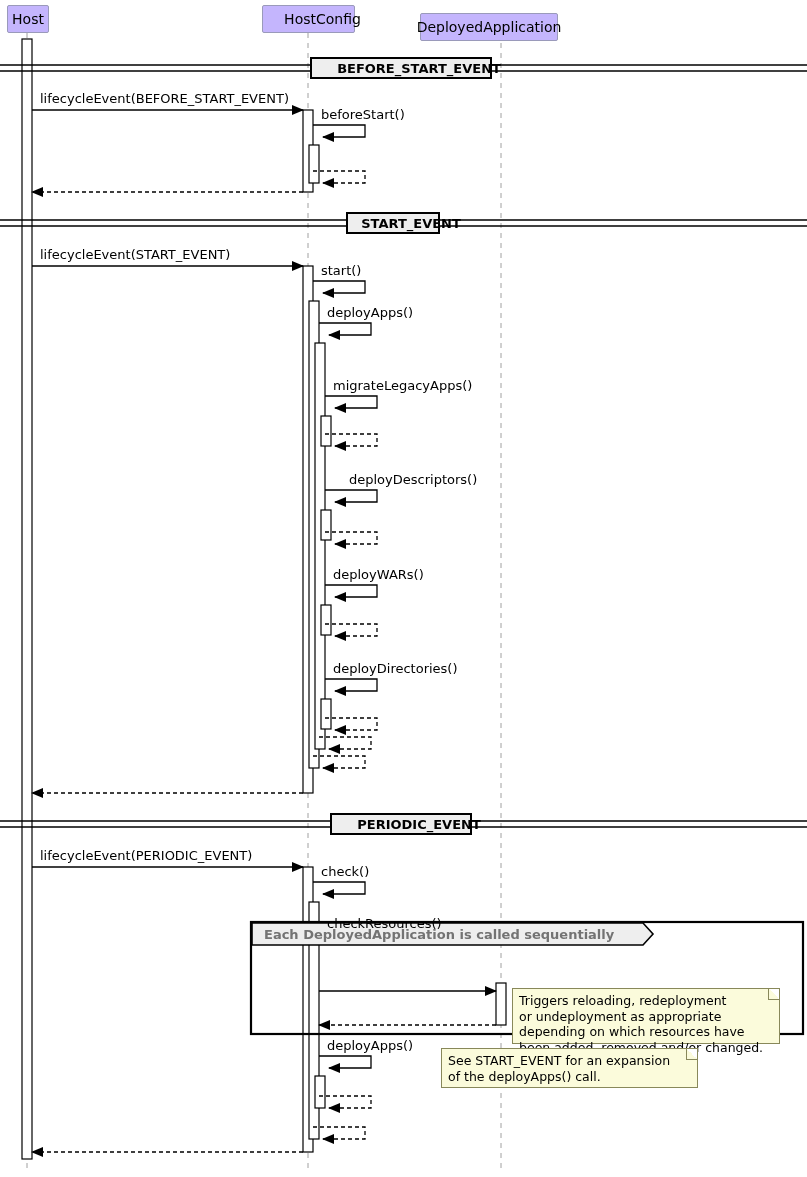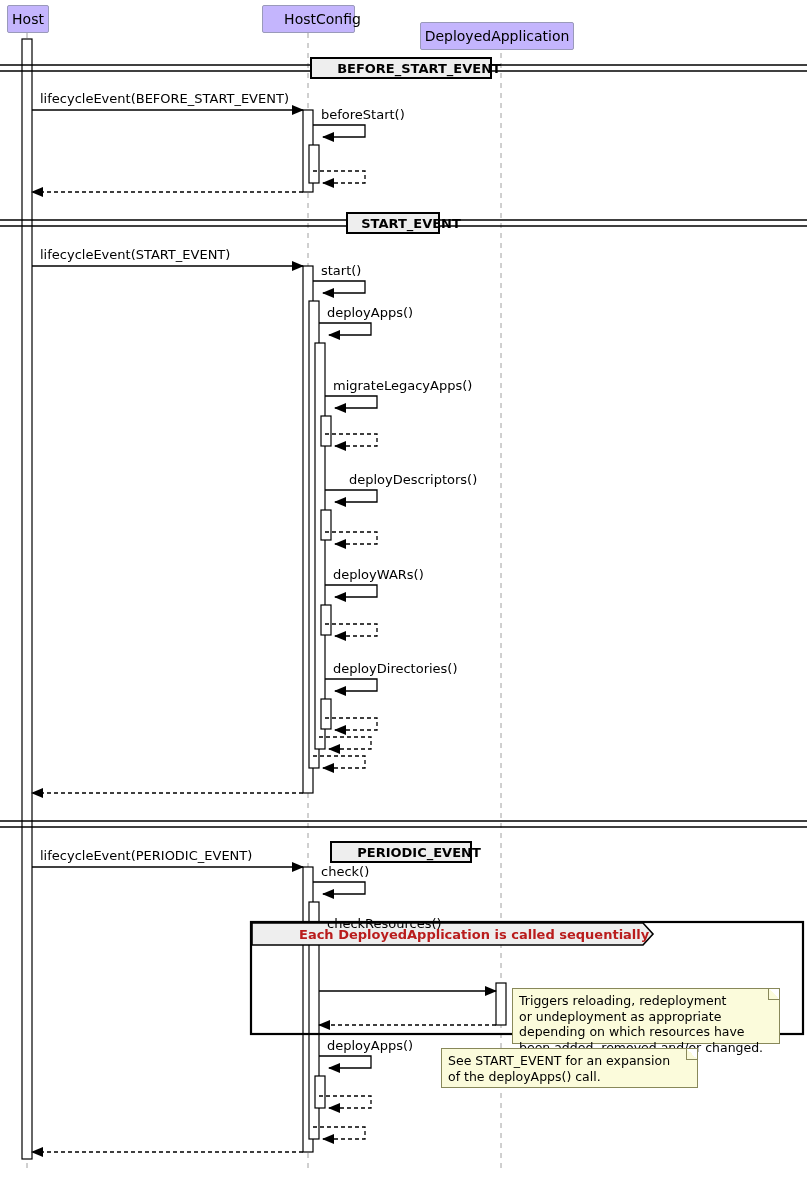--- a/index.html
+++ b/index.html
@@ -8,21 +8,21 @@
   #svg{position:absolute;left:0;top:0;width:807px;height:1177px;}
   .lbl{position:absolute;white-space:pre;color:#000000;font-size:13px;line-height:15px;}
   .participant{position:absolute;box-sizing:border-box;background:#c4b5fd;border:1px solid #9A9ABA;
     border-radius:2px;display:flex;align-items:center;justify-content:center;font-size:14px;color:#000;}
   .divider{position:absolute;box-sizing:border-box;background:#EEEEEE;border:2px solid #000000;
     display:flex;align-items:center;justify-content:center;font-size:13px;font-weight:bold;color:#000;padding-left:36px;}
   .note{position:absolute;box-sizing:border-box;background:#FBFBDB;border:1px solid #88885A;
     font-size:12.5px;line-height:15.5px;color:#000;padding:4px 6px;}
   .note .fold{position:absolute;right:0;top:0;width:10px;height:10px;
     background:linear-gradient(225deg,#FFFFFF 50%,#FBFBDB 50%);border-left:1px solid #88885A;border-bottom:1px solid #88885A;}
-  .grouplabel{position:absolute;font-size:13px;font-weight:bold;color:#b91c1c;white-space:pre;margin-left:35px;}
+  .grouplabel{position:absolute;font-size:13px;font-weight:bold;color:#737373;white-space:pre;}
 </style>
 </head>
 <body>
 
 <div id="stage">
   <svg id="svg" viewBox="0 0 807 1177" xmlns="http://www.w3.org/2000/svg">
     <defs>
       <marker id="solidArrow" markerWidth="12" markerHeight="10" refX="11" refY="5" orient="auto" markerUnits="userSpaceOnUse">
         <path d="M0,0 L12,5 L0,10 z" fill="#000000"></path>
       </marker>
@@ -93,32 +93,32 @@
       </g>
   </svg>
 
   <div id="participants-layer">
       <div class="participant" style="left: 7px; top: 5px; width: 42px; height: 28px;">
         <span>Host</span>
       </div>
       <div class="participant" style="left: 262px; top: 5px; width: 93px; height: 28px; padding-left: 28px;">
         <span>HostConfig</span>
       </div>
-      <div class="participant" style="left: 420px; top: 22px; width: 154px; height: 28px;">
+      <div class="participant" style="left: 420px; top: 13px; width: 138px; height: 28px;">
         <span>DeployedApplication</span>
       </div>
     </div>
   <div id="dividers-layer">
       <div class="divider" style="left: 310px; top: 57px; width: 182px; height: 22px;">
         <span>BEFORE_START_EVENT</span>
       </div>
       <div class="divider" style="left: 346px; top: 212px; width: 94px; height: 22px;">
         <span>START_EVENT</span>
       </div>
-      <div class="divider" style="left: 330px; top: 841px; width: 142px; height: 22px;">
+      <div class="divider" style="left: 330px; top: 813px; width: 142px; height: 22px;">
         <span>PERIODIC_EVENT</span>
       </div>
     </div>
   <div id="labels-layer">
       <div class="lbl" style="left: 40px; top: 91px;">lifecycleEvent(BEFORE_START_EVENT)</div>
       <div class="lbl" style="left: 321px; top: 107px;">beforeStart()</div>
       <div class="lbl" style="left: 40px; top: 247px;">lifecycleEvent(START_EVENT)</div>
       <div class="lbl" style="left: 321px; top: 263px;">start()</div>
       <div class="lbl" style="left: 327px; top: 305px;">deployApps()</div>
       <div class="lbl" style="left: 333px; top: 378px;">migrateLegacyApps()</div>

